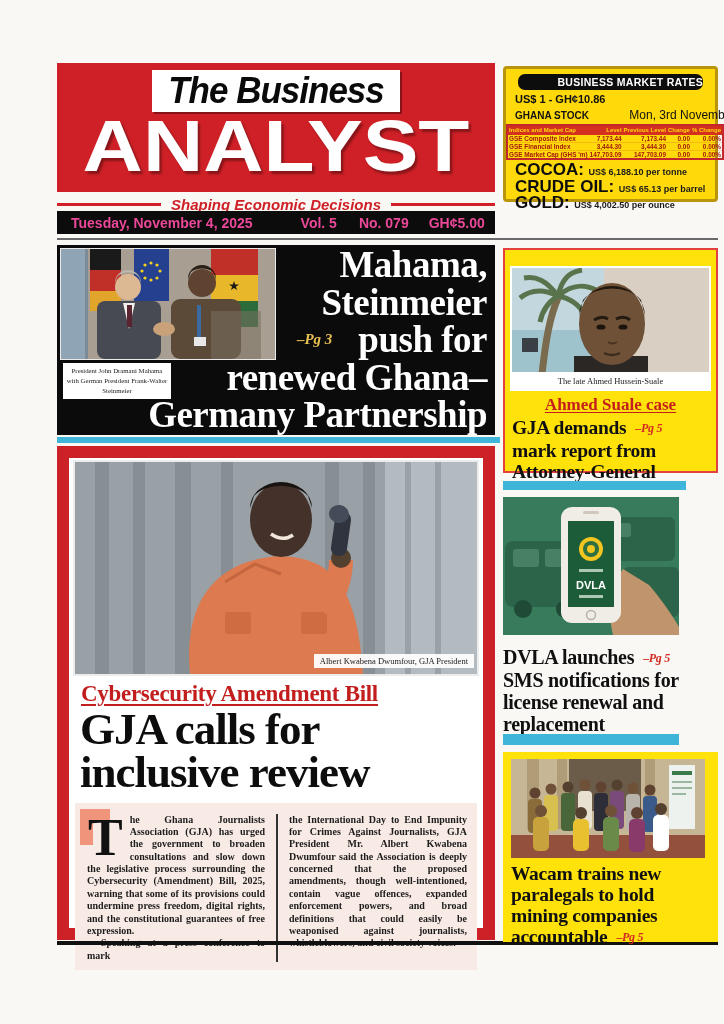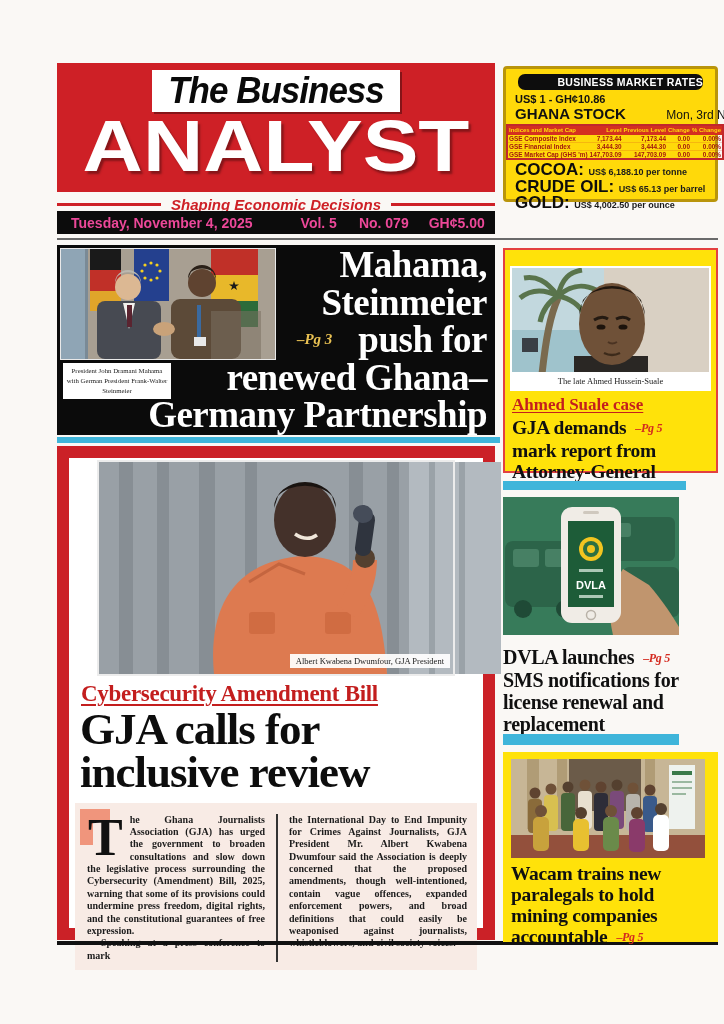--- a/index.html
+++ b/index.html
@@ -67,21 +67,21 @@
     background:#ffd90a;border:3px solid #b9950b;border-radius:4px;
     font-family:"Liberation Sans", sans-serif;box-sizing:border-box;
   }
   .mkt-title{
     background:#0d0d0d;color:#fff;border-radius:7px;
     margin:5px 12px 3px 12px;height:16px;line-height:16px;
     text-align:right;font-weight:bold;font-size:10.5px;letter-spacing:.3px;
   }
   .mkt-fx{margin:1px 0 0 9px;font-weight:bold;font-size:11px;color:#111;}
   .mkt-stock{margin:0 0 1px 9px;color:#111;white-space:nowrap;}
-  .mkt-stock .big{font-weight:bold;font-size:15px;}
+  .mkt-stock .big{font-weight:bold;font-size:10px;}
   .mkt-stock .small{font-weight:normal;font-size:12px;margin-left:36px;}
   .mkt-table{
     width:201px;margin:1px auto;border-collapse:collapse;
     border:2px solid #c1272d;
   }
   .mkt-table th{
     background:#d43020;color:#ffd90a;font-size:6px;font-weight:bold;
     padding:1px 1px;text-align:left;white-space:nowrap;
   }
   .mkt-table td{
@@ -124,21 +124,21 @@
   .cyan-left{left:57px;top:437px;width:443px;height:6px;}
   .cyan-r1{left:503px;top:481px;width:183px;height:9px;}
   .cyan-r2{left:503px;top:734px;width:176px;height:11px;}
 
   
   .center-box{
     position:absolute;left:57px;top:446px;width:438px;height:494px;
     background:#fff;border:12px solid #cb2127;box-sizing:border-box;
   }
   .gja-photo-wrap{
-    position:relative;width:354px;height:212px;margin:4px auto 0 auto;
+    position:relative;width:402px;height:212px;margin:4px auto 0 auto;
     outline:2px solid #ececec;
   }
   .gja-caption{
     position:absolute;right:3px;bottom:6px;
     background:rgba(255,255,255,.93);color:#222;
     font-size:8.5px;padding:2px 6px;
   }
   .kicker{
     margin:7px 0 0 12px;color:#c31e1e;
     font-weight:bold;font-size:23px;letter-spacing:-.3px;
@@ -187,21 +187,21 @@
     background:#ffe20a;border:2.5px solid #e34040;box-sizing:border-box;
     padding:18px 7px;
   }
   .suale-photo{width:197px;height:106px;display:block;outline:2px solid #fff;}
   .suale-caption{
     width:197px;background:#fff;color:#222;text-align:center;
     font-size:8.5px;padding:2px 0 3px 0;outline:2px solid #fff;
   }
   .case-kicker{
     margin-top:6px;color:#c41e1e;font-weight:bold;font-size:17px;
-    text-decoration:underline;text-underline-offset:2px;
+    text-decoration:underline;text-underline-offset:2px;text-align:center;
   }
   .r-headline{
     margin-top:2px;color:#101010;font-weight:bold;
     font-size:19.5px;line-height:21.5px;letter-spacing:-.3px;
   }
   .pg-red{
     color:#d42b20;font-style:italic;font-weight:bold;font-size:12px;
     margin-left:9px;vertical-align:2px;
   }
   .dvla-photo{

